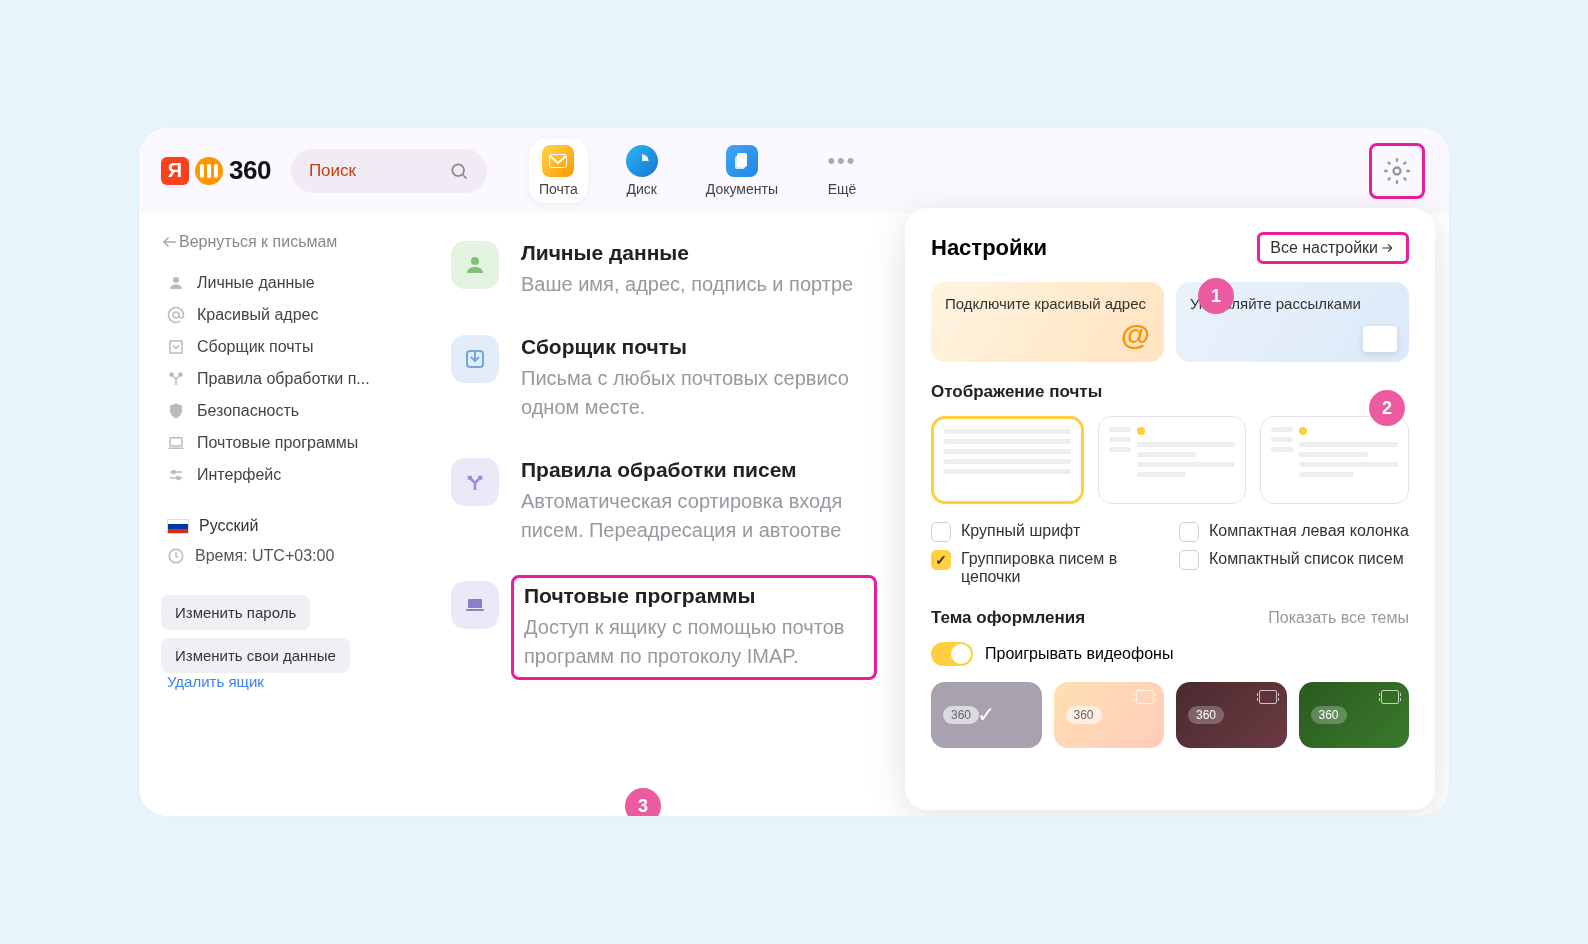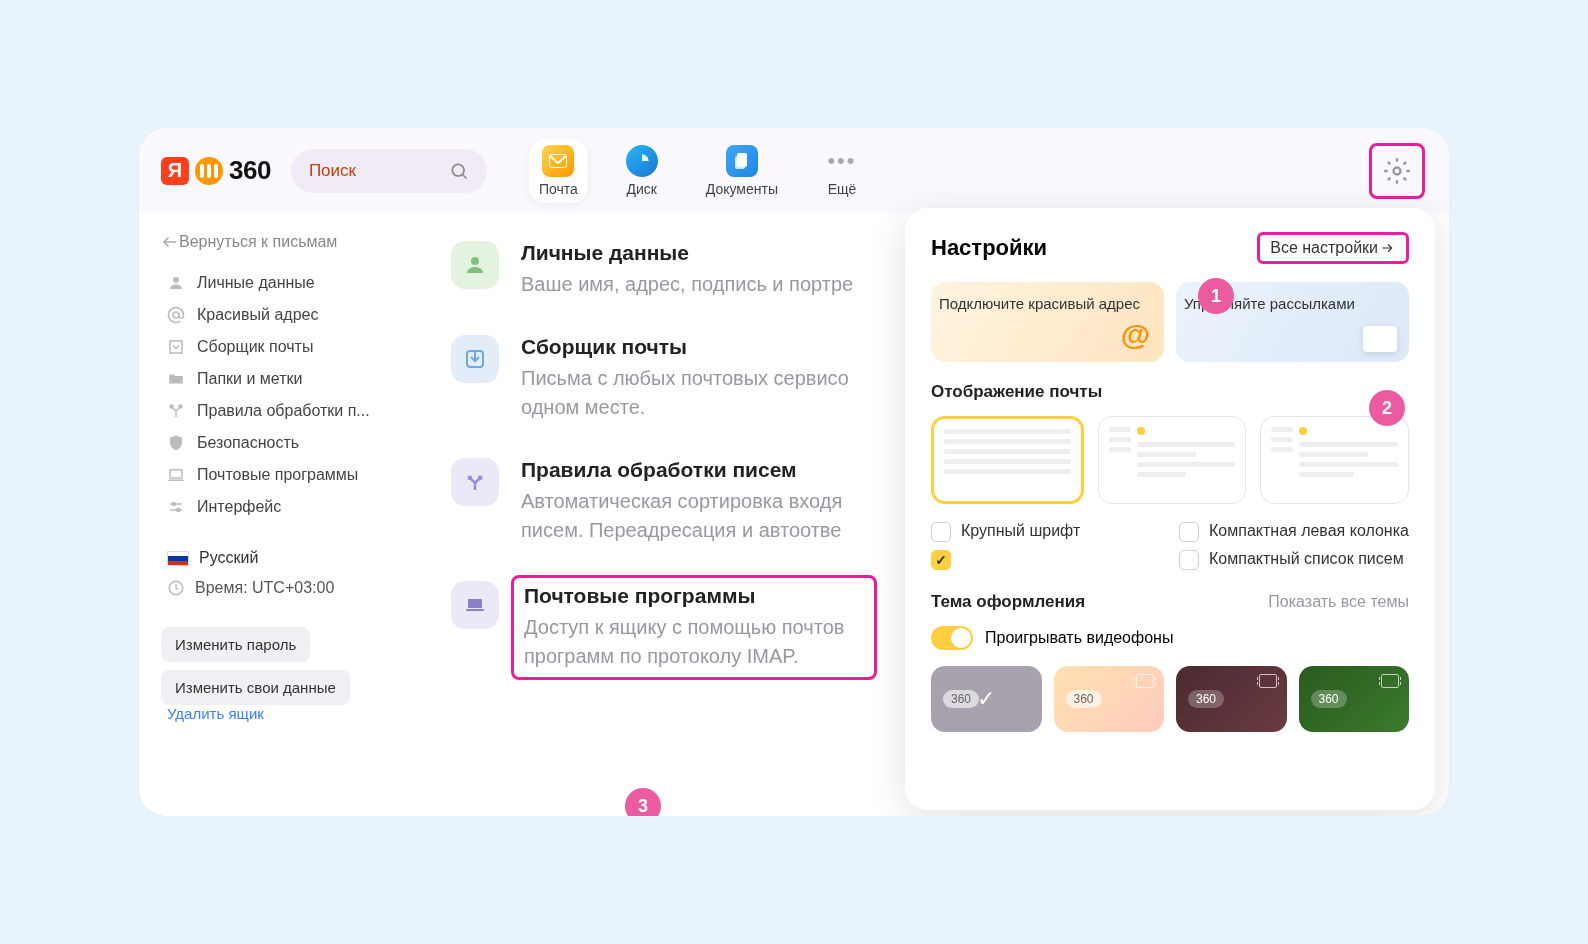--- a/index.html
+++ b/index.html
@@ -85,21 +85,21 @@
   padding:24px 26px; overflow:hidden;
 }
 .popover::before {
   content:''; position:absolute; top:-8px; right:48px; width:24px; height:24px;
   background:#fff; transform:rotate(45deg); border-radius:2px;
 }
 .pop-head { display:flex; align-items:center; justify-content:space-between; margin-bottom:18px;}
 .pop-head h2 { font-size:22px; font-weight:700; }
 .all-settings { border:3px solid #e91e9c; border-radius:6px; padding:4px 10px; display:flex; align-items:center; font-size:16px; color:#333;}
 .promo-row { display:flex; gap:12px; margin-bottom:20px;}
-.promo { flex:1; height:80px; border-radius:14px; padding:12px 8px; font-size:15px; color:#333; position:relative; overflow:hidden; line-height:1.3; }
+.promo { flex:1; height:80px; border-radius:14px; padding:12px 14px; font-size:15px; color:#333; position:relative; overflow:hidden; line-height:1.3; }
 .promo1 { background:linear-gradient(120deg,#fff4e0,#ffe4c0); }
 .promo2 { background:linear-gradient(120deg,#eaf2fb,#dce9f8); }
 .promo-at { position:absolute; right:14px; bottom:8px; font-size:30px; color:#ff9100; font-weight:900;}
 .promo-env { position:absolute; right:12px; bottom:10px; width:34px; height:26px; background:#fff; border-radius:4px; box-shadow:0 2px 6px rgba(0,0,0,0.12);}
 .section-title { font-size:17px; font-weight:600; color:#222; margin-bottom:14px;}
 .layouts { display:flex; gap:14px; margin-bottom:18px;}
 .layout { flex:1; height:88px; border:1px solid #e5e3ea; border-radius:14px; padding:10px; display:flex; gap:6px;}
 .layout.sel { border:3px solid #ffcf3f; }
 .lay-col { flex:1; display:flex; flex-direction:column; gap:5px;}
 .lay-line { height:5px; background:#eee; border-radius:2px;}
@@ -230,28 +230,20 @@
         <span class="nav-ic">
             <svg width="18" height="18" viewBox="0 0 24 24" fill="none" stroke="#bbb" stroke-width="2">
               <path d="M4 4h16v16H4z"></path>
               <polyline points="8 10 12 14 16 10"></polyline>
             </svg>
           </span>
         <span>Сборщик почты</span>
       </div>
       <div class="nav-item">
         <span class="nav-ic">
-            <svg width="18" height="18" viewBox="0 0 24 24" fill="#bbb">
-              <path d="M3 6h6l2 2h10v10H3z"></path>
-            </svg>
-          </span>
-        <span>Папки и метки</span>
-      </div>
-      <div class="nav-item">
-        <span class="nav-ic">
             <svg width="18" height="18" viewBox="0 0 24 24" fill="none" stroke="#bbb" stroke-width="2">
               <path d="M12 20v-8M12 12l-6-6M12 12l6-6"></path>
               <circle cx="6" cy="6" r="2" fill="#bbb"></circle>
               <circle cx="18" cy="6" r="2" fill="#bbb"></circle>
             </svg>
           </span>
         <span>Правила обработки п...</span>
       </div>
       <div class="nav-item">
         <span class="nav-ic">
@@ -426,20 +418,21 @@
       <div class="check">
         <div class="cb"></div>
         <span>Крупный шрифт</span>
       </div>
       <div class="check">
         <div class="cb"></div>
         <span>Компактная левая колонка</span>
       </div>
       <div class="check">
         <div class="cb on">✓</div>
+        <span>Группировка писем в цепочки</span>
       </div>
       <div class="check">
         <div class="cb"></div>
         <span>Компактный список писем</span>
       </div>
     </div>
 
     <div class="theme-head">
       <div class="section-title" style="margin:0">Тема оформления</div>
       <div class="show-all">Показать все темы</div>

